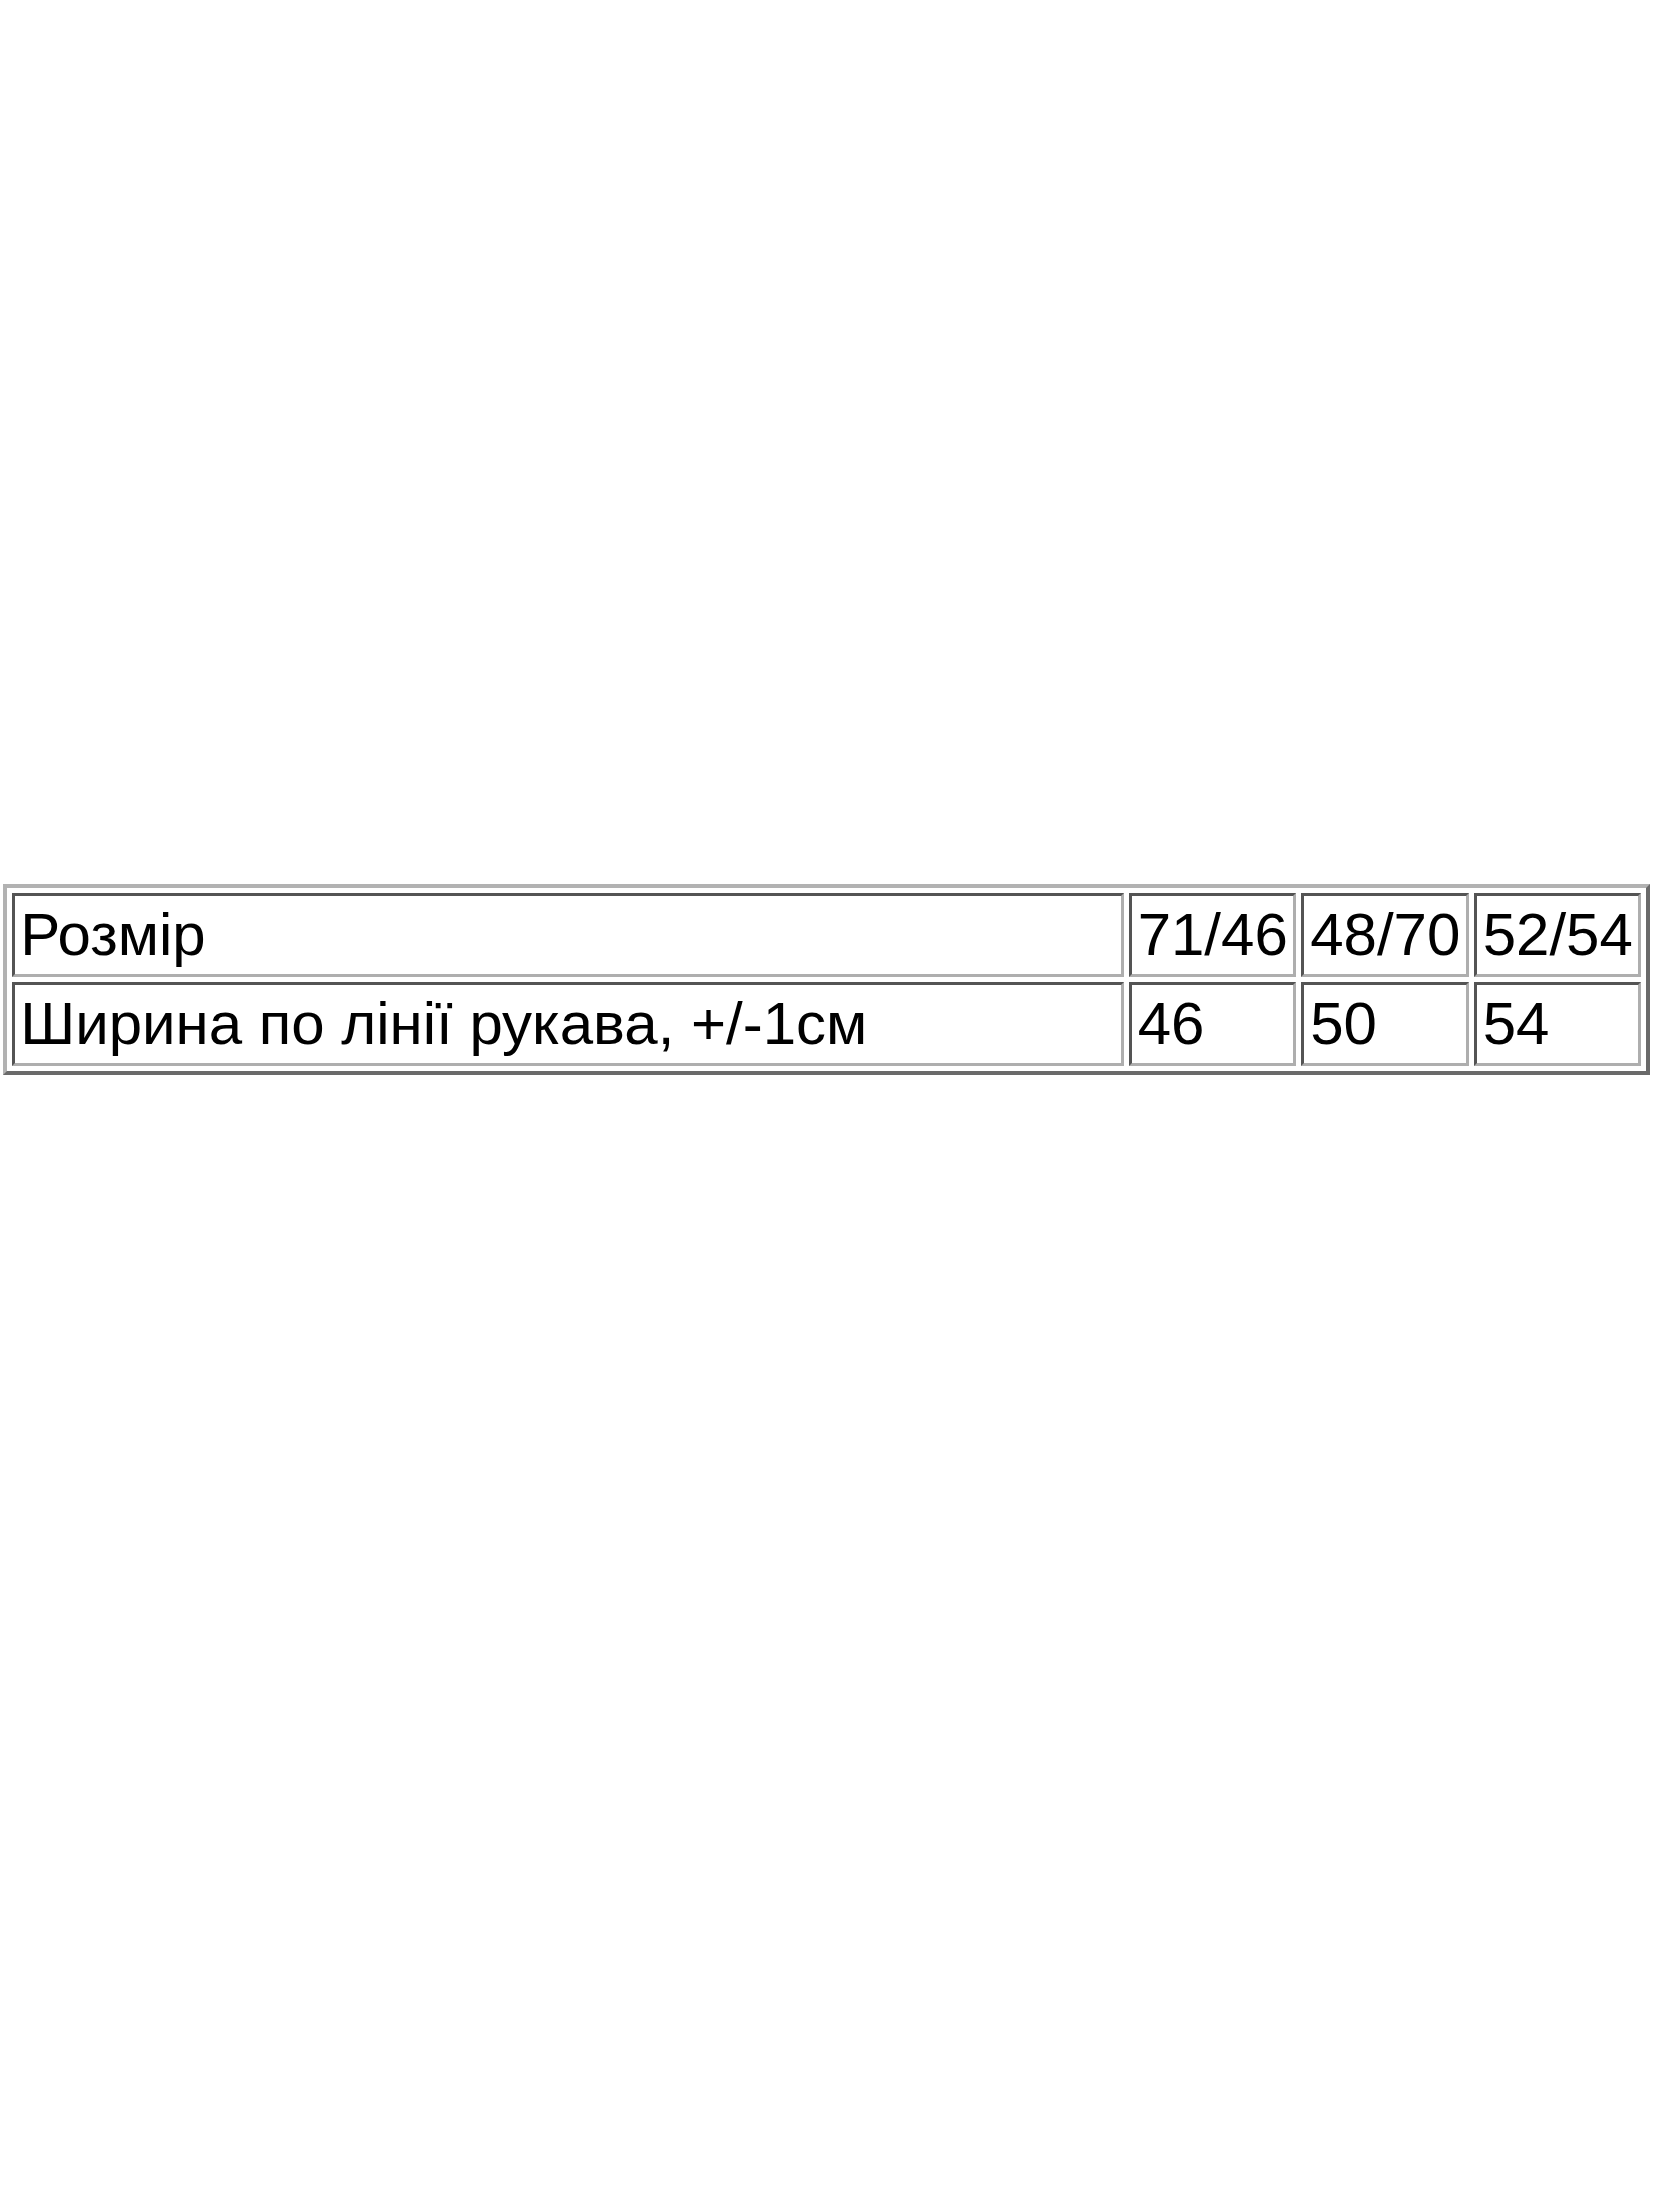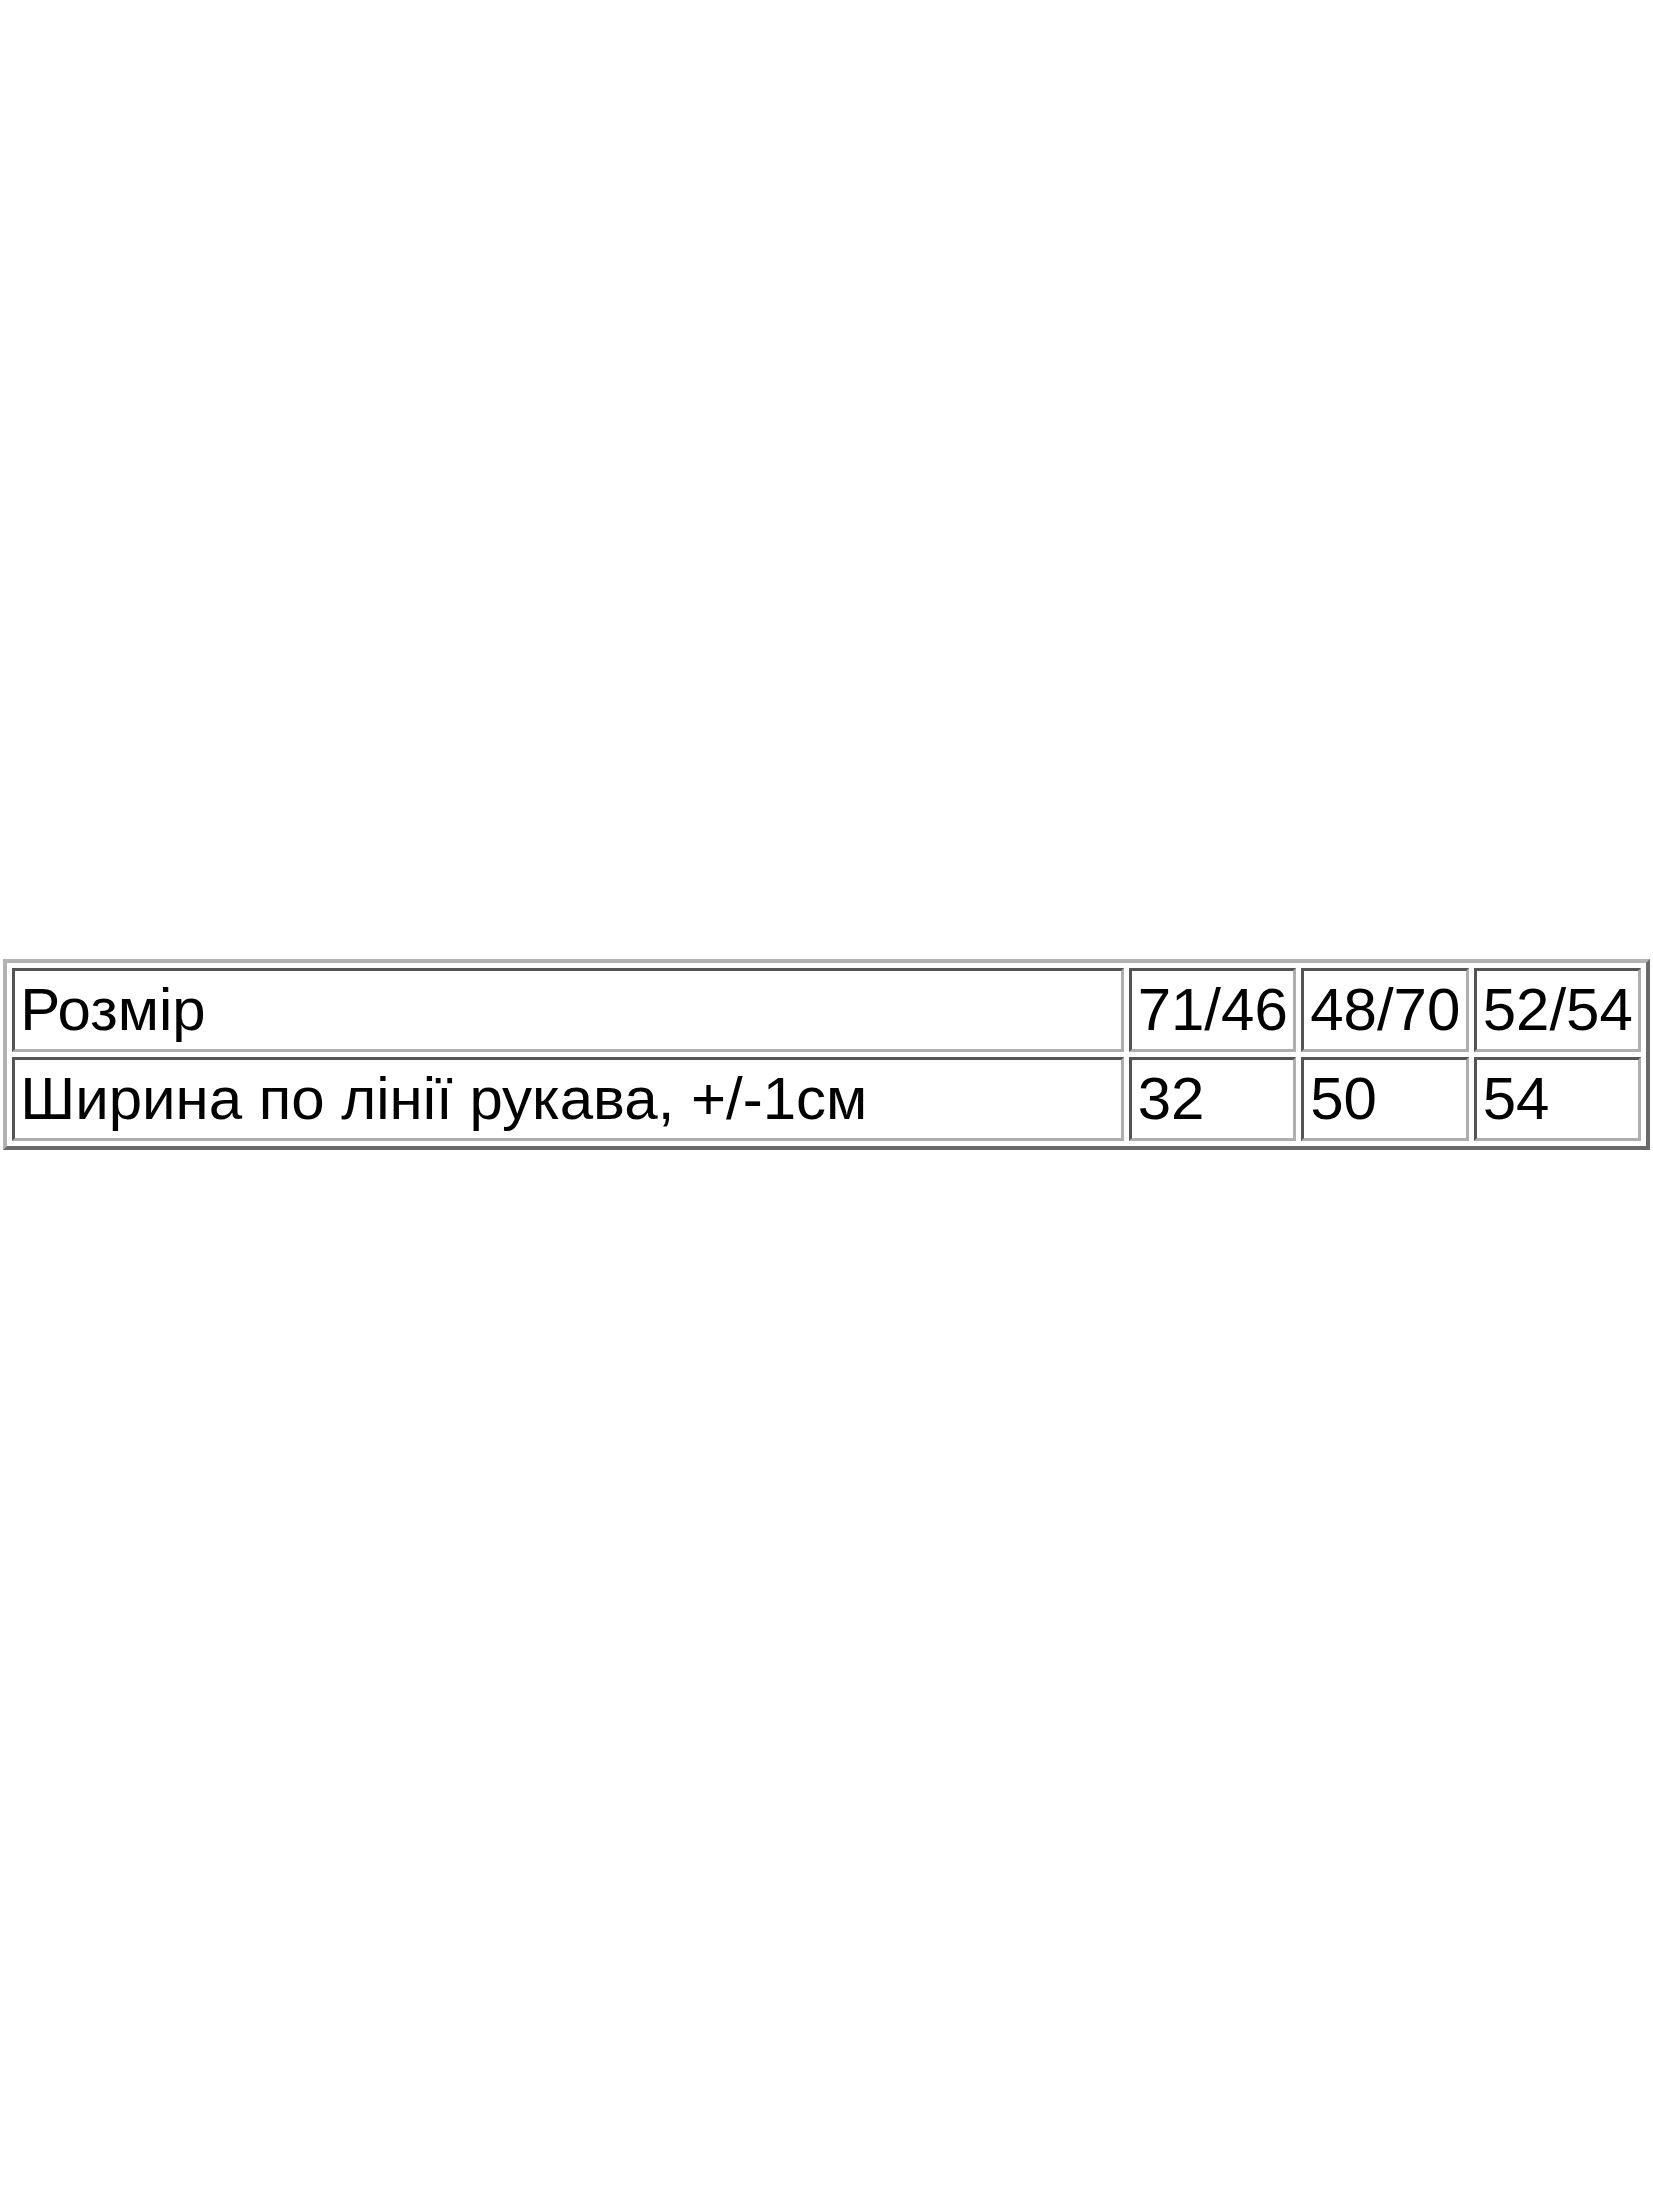--- a/index.html
+++ b/index.html
@@ -11,21 +11,21 @@
     position: relative;
     width: 1654px;
     height: 2205px;
     background: #ffffff;
     overflow: hidden;
     font-family: "Liberation Sans", sans-serif;
   }
   table.size-table {
     position: absolute;
     left: 2.5px;
-    top: 959px;
+    top: 884px;
     width: 1647px;
     table-layout: fixed;
     border-collapse: separate;
     border-spacing: 5.7px;
     background: #ffffff;
     
     border: 4.1px solid;
     border-color: #b2b2b2 #6a6a6a #6a6a6a #b2b2b2;
   }
   table.size-table col.c0 { width: 1109px; }
@@ -62,20 +62,20 @@
     </colgroup>
     <tbody>
         <tr>
           <td>Розмір</td>
           <td>71/46</td>
           <td>48/70</td>
           <td>52/54</td>
         </tr>
         <tr>
           <td>Ширина по лінії рукава, +/-1см</td>
-          <td>32</td>
+          <td>46</td>
           <td>50</td>
           <td>54</td>
         </tr>
       </tbody>
   </table>
 </div>
 
 
 </body></html>

